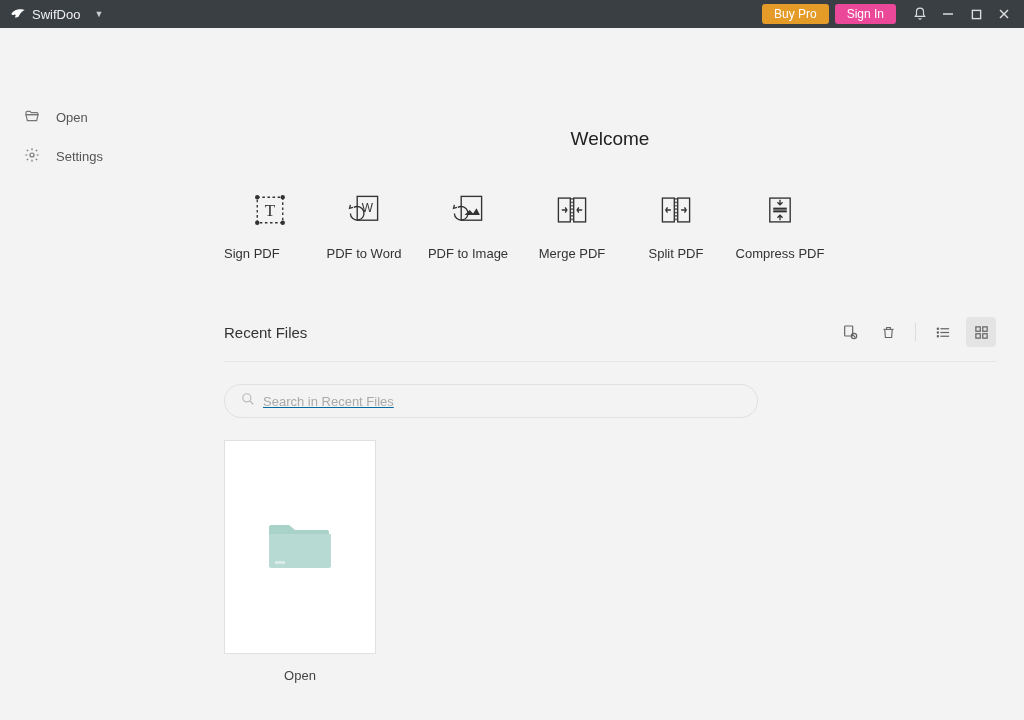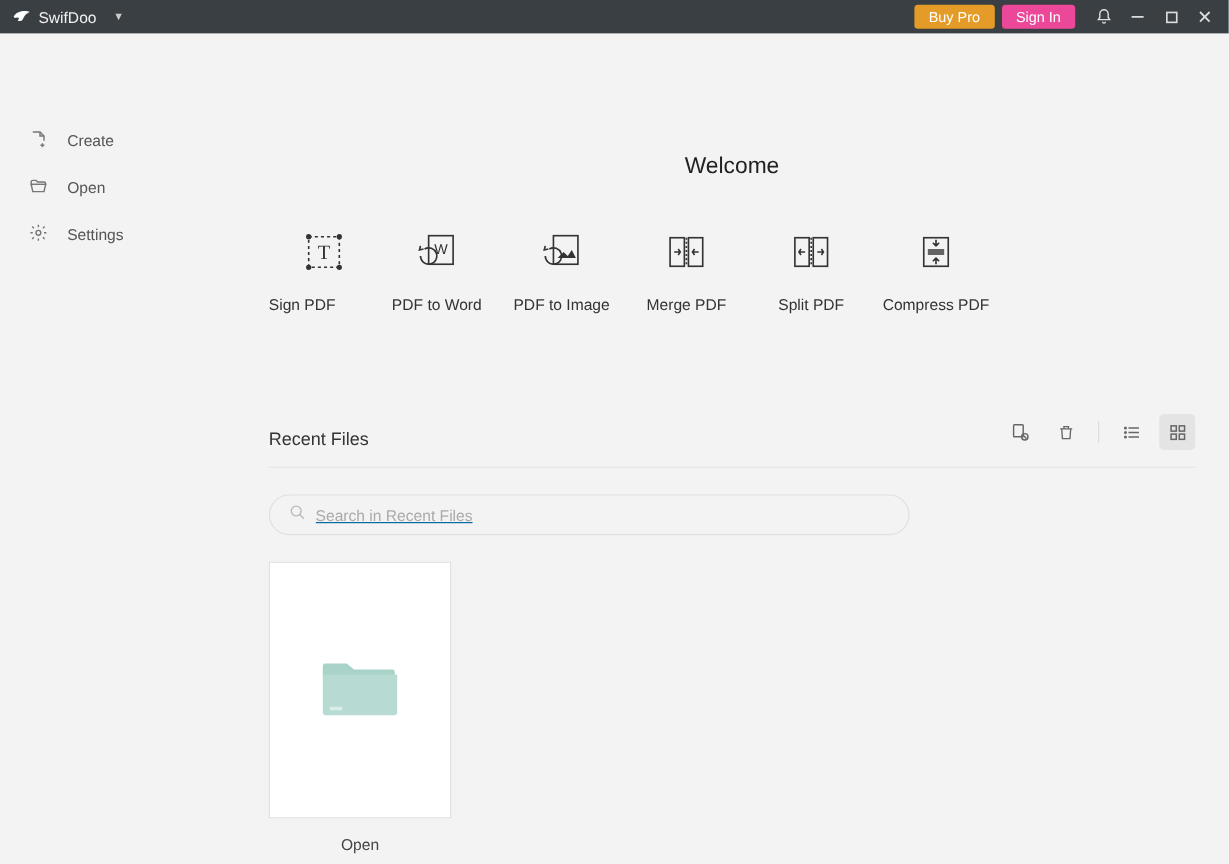--- a/index.html
+++ b/index.html
@@ -113,22 +113,22 @@
   }
   .action-label {
     font-size: 13px;
     color: #333;
     margin-top: 18px;
     text-align:center;
   }
 
   .recent-header {
     display: flex;
-    align-items: flex-end;
-    margin-top: 84px;
+    align-items: center;
+    margin-top: 56px;
     gap: 37px;
   }
   .recent-title {
     font-size: 15px;
     color: #333;
   }
   .recent-tools {
     margin-left: auto;
     display: flex;
     align-items: center;
@@ -243,31 +243,20 @@
     <svg width="12" height="12" viewBox="0 0 12 12">
         <line x1="2" y1="2" x2="10" y2="10" stroke="#ddd" stroke-width="1.5"></line>
         <line x1="10" y1="2" x2="2" y2="10" stroke="#ddd" stroke-width="1.5"></line>
       </svg>
   </div>
 </div>
 
 <div class="main-area">
 
   <div class="sidebar">
-    <div class="side-item">
-      <span>
-        <svg width="16" height="16" viewBox="0 0 24 24" fill="none" stroke="currentColor" stroke-width="1.8">
-            <path d="M5 3h9l5 5v6"></path>
-            <path d="M14 3v5h5"></path>
-            <path d="M17 17v5"></path>
-            <path d="M14.5 19.5h5"></path>
-          </svg>
-      </span>
-      <span>Create</span>
-    </div>
     <div class="side-item">
       <span>
         <svg width="16" height="16" viewBox="0 0 24 24" fill="none" stroke="currentColor" stroke-width="1.8">
             <path d="M3 7a2 2 0 0 1 2-2h4l2 2h8a2 2 0 0 1 2 2v1H3z"></path>
             <path d="M3 10h18l-2 9H5z"></path>
           </svg>
       </span>
       <span>Open</span>
     </div>
     <div class="side-item">

